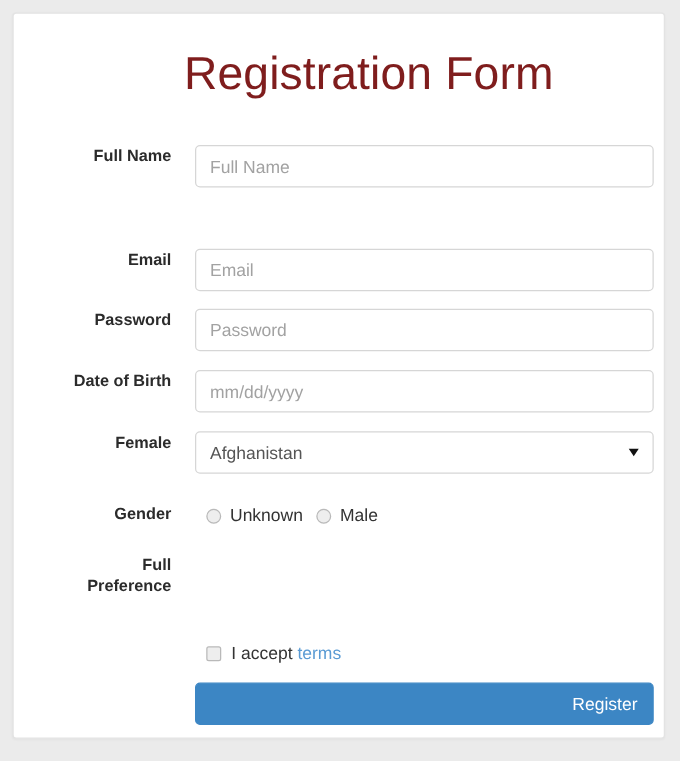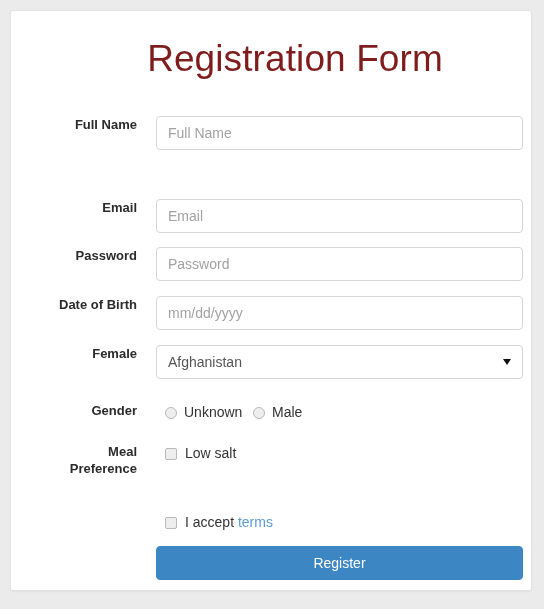--- a/index.html
+++ b/index.html
@@ -183,21 +183,21 @@
     display: block;
     box-sizing: border-box;
     width: 367px;
     height: 34px;
     background: #3c86c4;
     border: 1px solid #3c86c4;
     border-radius: 4px;
     color: #ffffff;
     font-size: 14px;
     font-family: "Liberation Sans", sans-serif;
-    text-align: center;
+    text-align: right;
     line-height: 21px;
     cursor: pointer;
     padding: 5px 12px;
   }
 </style>
 </head>
 <body>
 
 <div class="panel">
 
@@ -252,27 +252,24 @@
         </label>
         <label class="radio-item" style="left:97px;">
           <span class="rdo"></span><span>Male</span>
         </label>
       </div>
     </div>
   </div>
 
   <div class="form-row" style="top:432px;">
     <div class="label-col">
-      <span>Meal</span><br>
+      <span>Full</span><br>
       <span>Preference</span>
     </div>
     <div class="field-col" style="left:145px;">
-      <label class="check-item" style="margin-left:9px;">
-        <span class="cbx"></span><span>Low salt</span>
-      </label>
     </div>
   </div>
 
   <div class="form-row" style="top:501px;">
     <div class="field-col" style="left:145px;">
       <label class="check-item" style="margin-left:9px;">
         <span class="cbx"></span><span>I accept</span>
         <a class="terms-link" href="#">terms</a>
       </label>
     </div>

